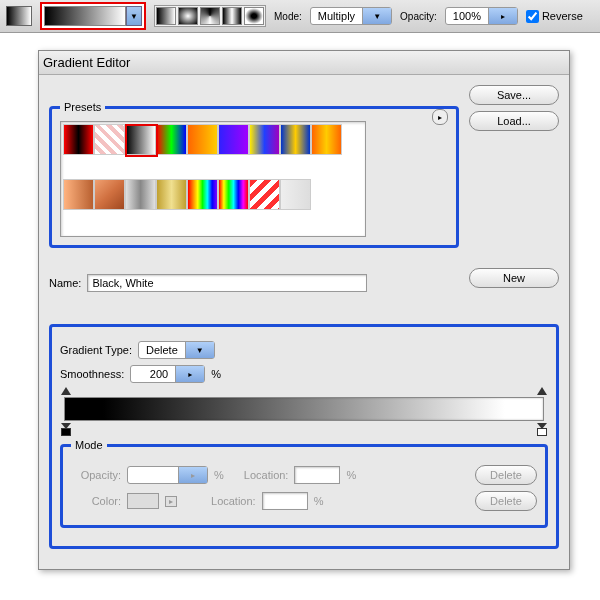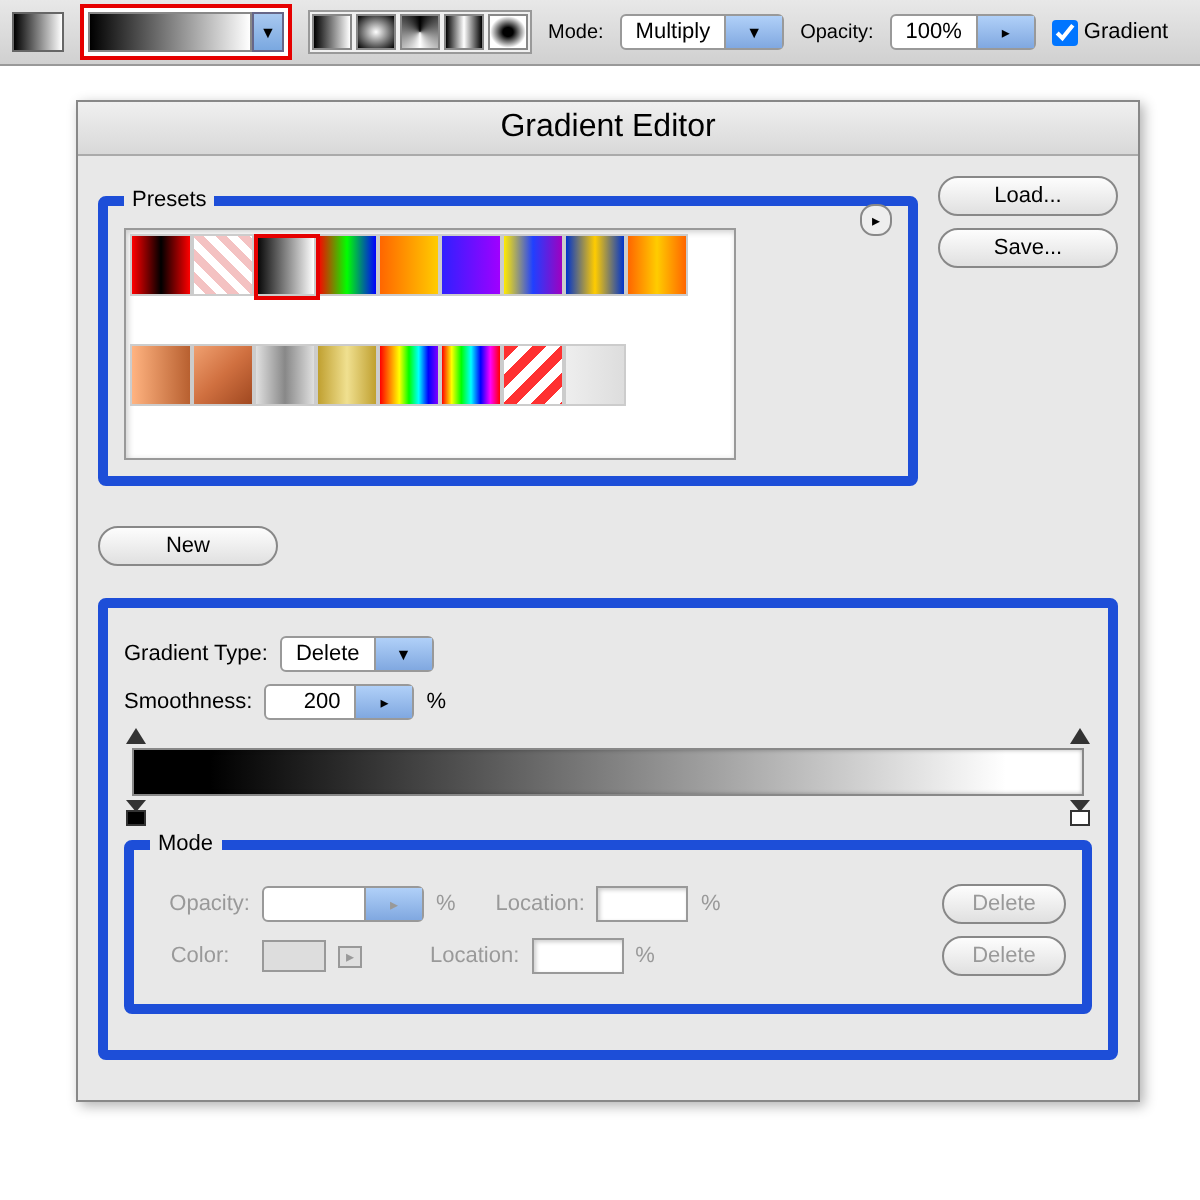--- a/index.html
+++ b/index.html
@@ -10,27 +10,27 @@
 .grad-picker .dd{width:14px;height:18px;background:linear-gradient(#a8c8f0,#7aa8e0);border:1px solid #668;display:flex;align-items:center;justify-content:center;font-size:8px}
 .style-btns{display:flex;gap:2px;background:#f0f0f0;border:1px solid #999;padding:1px}
 .style-btn{width:18px;height:16px;border:1px solid #888;background:#ddd}
 .lbl{font-size:10px}
 .sel{display:inline-flex;align-items:center;border:1px solid #999;background:#fff;height:16px;border-radius:3px}
 .sel span{padding:0 7px}
 .sel .arrow{width:14px;background:linear-gradient(#b0d0f8,#80a8e0);height:100%;display:flex;align-items:center;justify-content:center;font-size:8px;border-left:1px solid #999}
 .chk{display:flex;align-items:center;gap:3px}
 .chk input{margin:0}
 .dialog{position:absolute;left:38px;top:50px;width:530px;background:#e8e8e8;border:1px solid #888;box-shadow:2px 2px 6px rgba(0,0,0,.3)}
-.titlebar{background:linear-gradient(#f0f0f0,#d8d8d8);border-bottom:1px solid #aaa;text-align:center;padding:4px;font-size:16px}
+.titlebar{background:linear-gradient(#f0f0f0,#d8d8d8);border-bottom:1px solid #aaa;padding:4px;font-size:13px}
 .body{padding:10px;display:flex;gap:10px}
 .left{flex:1}
 .right{width:90px;display:flex;flex-direction:column;gap:6px}
 .btn{border:1px solid #888;border-radius:10px;padding:3px 0;text-align:center;background:linear-gradient(#fdfdfd,#e0e0e0);font-size:11px;cursor:pointer}
 .btn-primary{background:linear-gradient(#a8d0ff,#5090e0);border-color:#4070c0}
-fieldset{border:5px solid #1d4ed8;border-radius:4px;padding:8px;margin:6px 0 10px 0;background:#e8e8e8}
+fieldset{border:3px solid #1d4ed8;border-radius:4px;padding:8px;margin:16px 0 10px 0;background:#e8e8e8}
 legend{padding:0 4px;font-size:11px}
 .presets-box{background:#fff;border:1px solid #999;padding:2px;display:flex;flex-wrap:wrap;width:300px;height:110px;box-shadow:inset 1px 1px 3px rgba(0,0,0,.2);position:relative}
 .preset{width:29px;height:29px;border:1px solid #ccc;cursor:pointer}
 .hilite{position:absolute;border:2px solid #e60000;width:29px;height:29px;pointer-events:none}
 .row{display:flex;align-items:center;gap:6px;margin:6px 0}
 .txt{border:1px solid #999;background:#fff;box-shadow:inset 1px 1px 2px rgba(0,0,0,.2);padding:2px 4px;font:11px Arial}
 .txt-name{width:270px}
 .txt-sm{width:36px;text-align:right}
 .grad-bar{height:22px;background:linear-gradient(90deg,#000 0%,#000 8%,#fff 92%,#fff 100%);border:1px solid #888;margin:6px 0;position:relative;box-shadow:inset 0 0 2px rgba(0,0,0,.3)}
 .stop-top,.stop-bot{position:absolute;width:10px;height:10px}
@@ -65,21 +65,21 @@
       <span>Multiply</span>
       <span class="arrow">▼</span>
     </div>
   <span class="lbl">Opacity:</span>
   <div class="sel">
       <span>100%</span>
       <span class="arrow">▸</span>
     </div>
   <label class="chk">
       <input type="checkbox" checked="" style="">
-      <span>Gradient</span>
+      <span>Reverse</span>
     </label>
 </div>
 
 <div class="dialog">
   <div class="titlebar">Gradient Editor</div>
   <div class="body">
     <div class="left">
       <fieldset style="position:relative">
         <legend>Presets</legend>
         <div class="pop">▸</div>
@@ -99,26 +99,32 @@
             <div class="preset" style="background: linear-gradient(90deg, rgb(224, 224, 224), rgb(136, 136, 136), rgb(224, 224, 224));"></div>
             <div class="preset" style="background: linear-gradient(90deg, rgb(192, 160, 48), rgb(240, 224, 144), rgb(192, 160, 48));"></div>
             <div class="preset" style="background: linear-gradient(90deg, rgb(255, 0, 0), rgb(255, 128, 0), rgb(255, 255, 0), rgb(0, 255, 0), rgb(0, 255, 255), rgb(0, 0, 255), rgb(128, 0, 255));"></div>
             <div class="preset" style="background: linear-gradient(90deg, rgb(255, 0, 0), rgb(255, 255, 0), rgb(0, 255, 0), rgb(0, 255, 255), rgb(0, 0, 255), rgb(255, 0, 255), rgb(255, 0, 0));"></div>
             <div class="preset" style="background: repeating-linear-gradient(135deg, rgb(255, 48, 48) 0px, rgb(255, 48, 48) 5px, rgb(255, 255, 255) 5px, rgb(255, 255, 255) 10px);"></div>
             <div class="preset" style="background: linear-gradient(90deg, rgb(238, 238, 238), rgb(221, 221, 221));"></div>
           </div>
       </fieldset>
     </div>
     <div class="right">
+      <div class="btn">Save...</div>
       <div class="btn">Load...</div>
-      <div class="btn">Save...</div>
     </div>
   </div>
 
   <div class="body" style="padding-top:0">
+    <div class="left">
+      <div class="row">
+        <span>Name:</span>
+        <input class="txt txt-name" value="Black, White" style="">
+      </div>
+    </div>
     <div class="right">
       <div class="btn">New</div>
     </div>
   </div>
 
   <div class="full">
     <fieldset>
       <div class="row">
         <span>Gradient Type:</span>
         <div class="sel">
@@ -149,21 +155,21 @@
               <span class="txt-sm"></span>
               <span class="arrow">▸</span>
             </div>
           <span>%</span>
           <span style="margin-left:14px">Location:</span>
           <input class="txt txt-sm" style="">
           <span>%</span>
           <div class="btn" style="width:60px;margin-left:auto">Delete</div>
         </div>
         <div class="row disabled">
-          <span style="width:50px;text-align:center">Color:</span>
+          <span style="width:50px;text-align:right">Color:</span>
           <div class="color-swatch"></div>
           <span class="arrow" style="border:1px solid #999;padding:0 3px;font-size:8px;background:#e0e0e0">▸</span>
           <span style="margin-left:28px">Location:</span>
           <input class="txt txt-sm" style="">
           <span>%</span>
           <div class="btn" style="width:60px;margin-left:auto">Delete</div>
         </div>
       </fieldset>
     </fieldset>
   </div>

